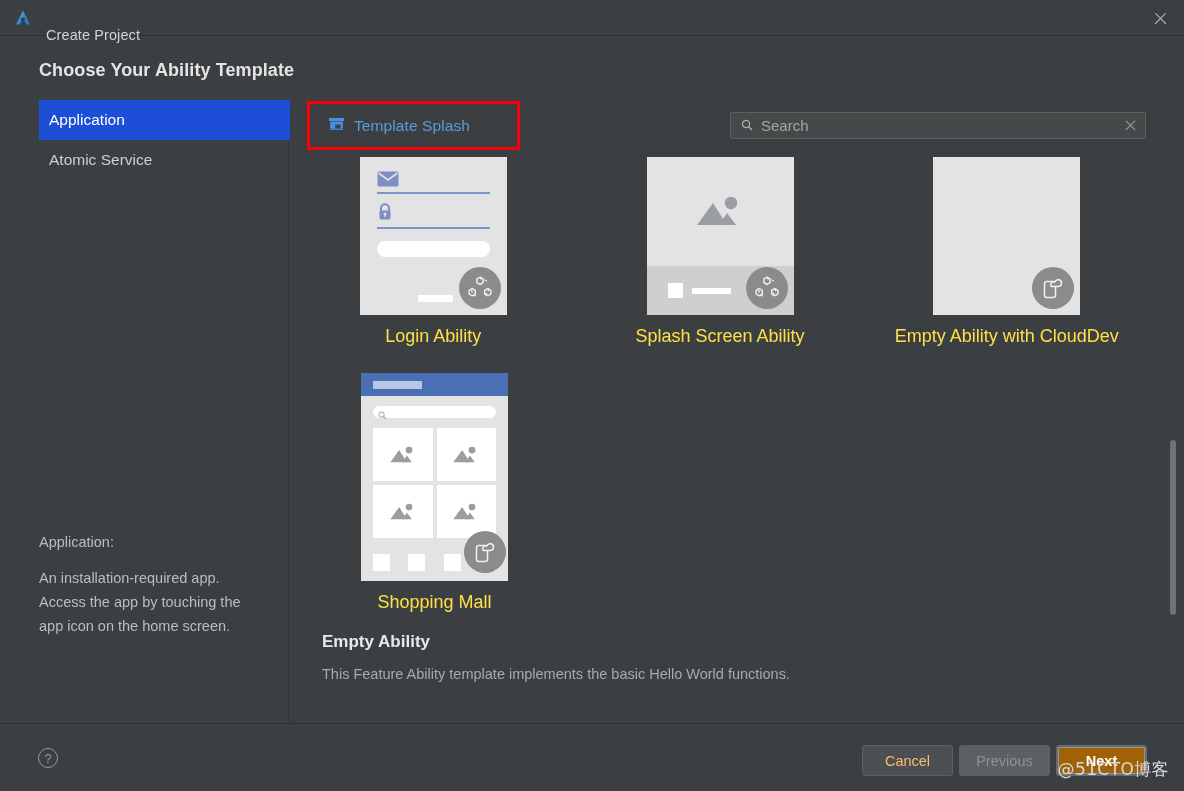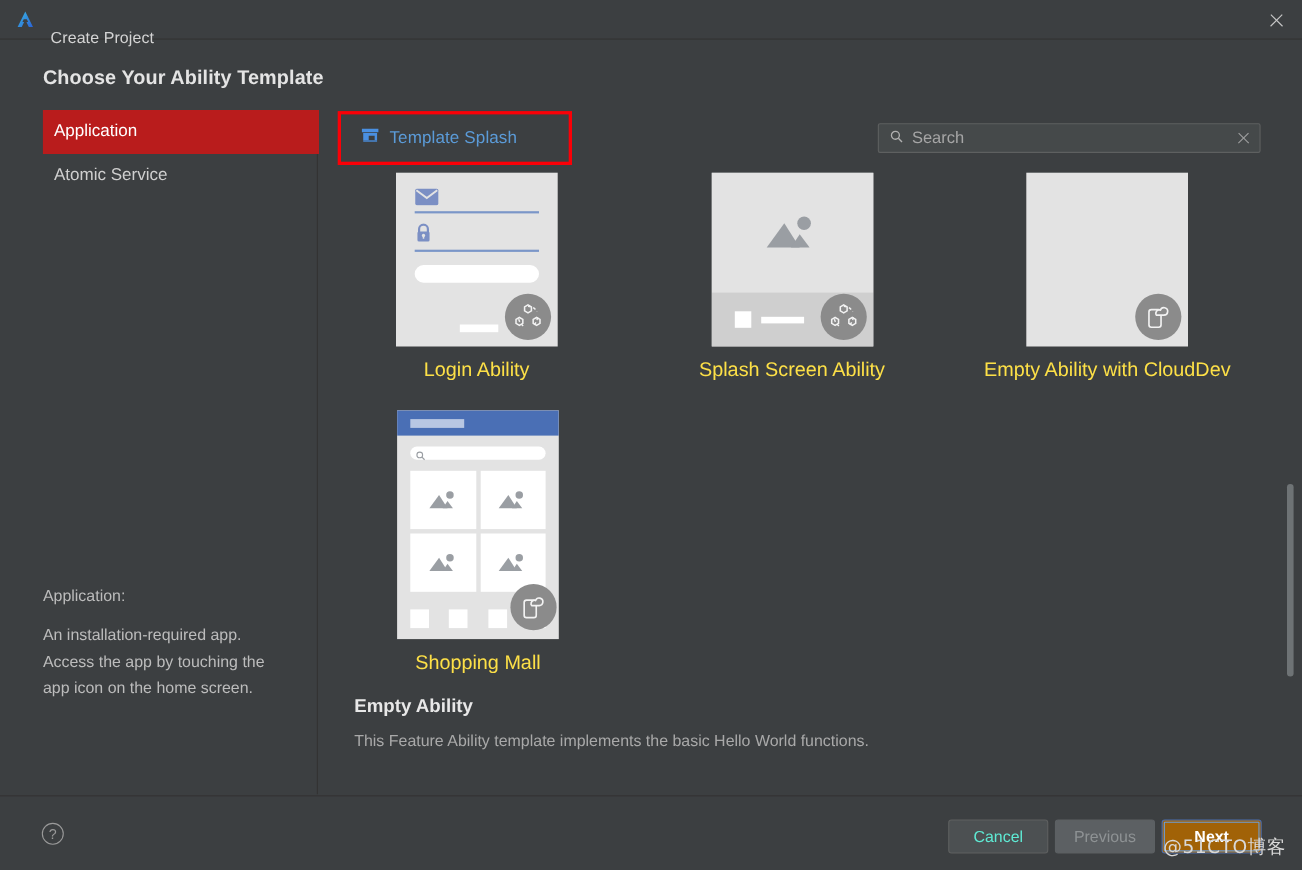--- a/index.html
+++ b/index.html
@@ -77,21 +77,21 @@
   .side-item {
     margin: 0 0 0 39px;
     width: 251px; height: 40px;
     display: flex; align-items: center;
     padding-left: 10px;
     font-size: 15.5px;
     color: #cfcfcf;
     cursor: pointer;
   }
   .side-item.selected {
-    background: #b91c1c;
+    background: #1d4ed8;
     color: #ffffff;
   }
   .side-desc {
     position: absolute;
     left: 39px;
     top: 430px;
     width: 240px;
     font-size: 14.5px;
     line-height: 24px;
     color: #bcbcbc;
@@ -123,21 +123,21 @@
   .tm-label {
     font-size: 15.5px;
     color: #5b9bd8;
     letter-spacing: .1px;
   }
 
   
   .search-box {
     position: absolute;
     right: 38px; top: 12px;
-    width: 348px; height: 27px;
+    width: 416px; height: 27px;
     background: #45494a;
     border: 1px solid #5e6060;
     border-radius: 2px;
     display: flex;
     align-items: center;
     padding: 0 8px 0 10px;
   }
   .search-placeholder {
     flex: 1;
     margin-left: 8px;
@@ -338,21 +338,21 @@
   .btn {
     height: 31px;
     min-width: 91px;
     padding: 0 14px;
     border-radius: 3px;
     font-size: 14.5px;
     display: flex; align-items: center; justify-content: center;
     cursor: pointer;
     border: 1px solid #5e6060;
     background: #4c5052;
-    color: #5eead4;
+    color: #fdba74;
   }
   .btn.disabled {
     background: #5c6063;
     color: #8e9294;
     border-color: #5c6063;
     cursor: default;
   }
   .btn.primary {
     background: #a16207;
     border: 1px solid #4b6eaf;

